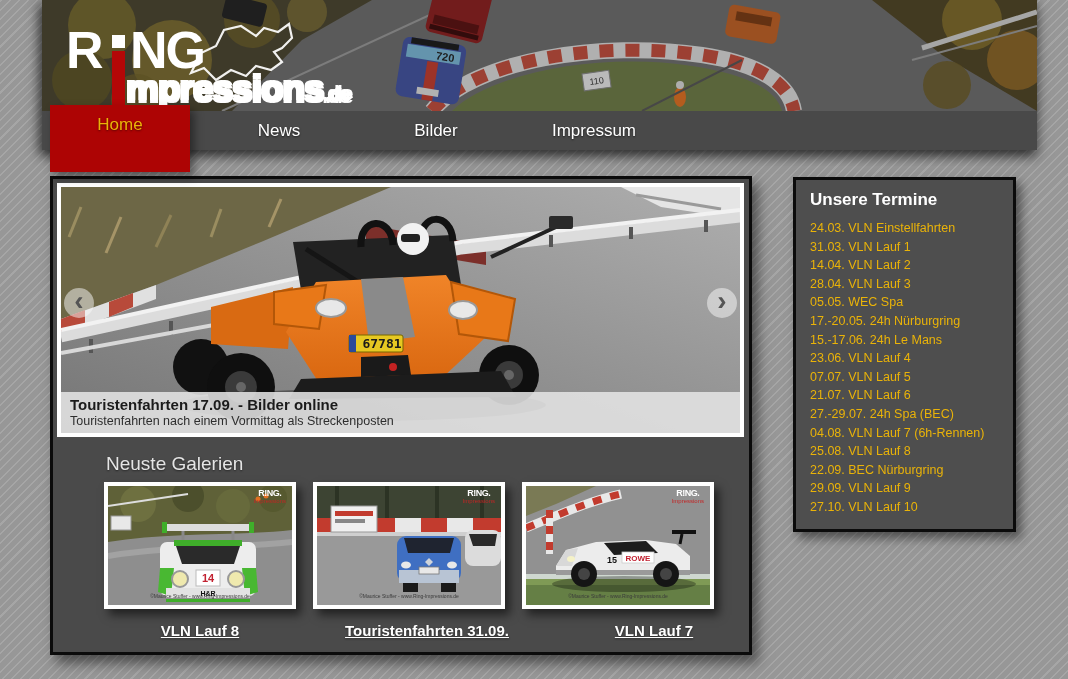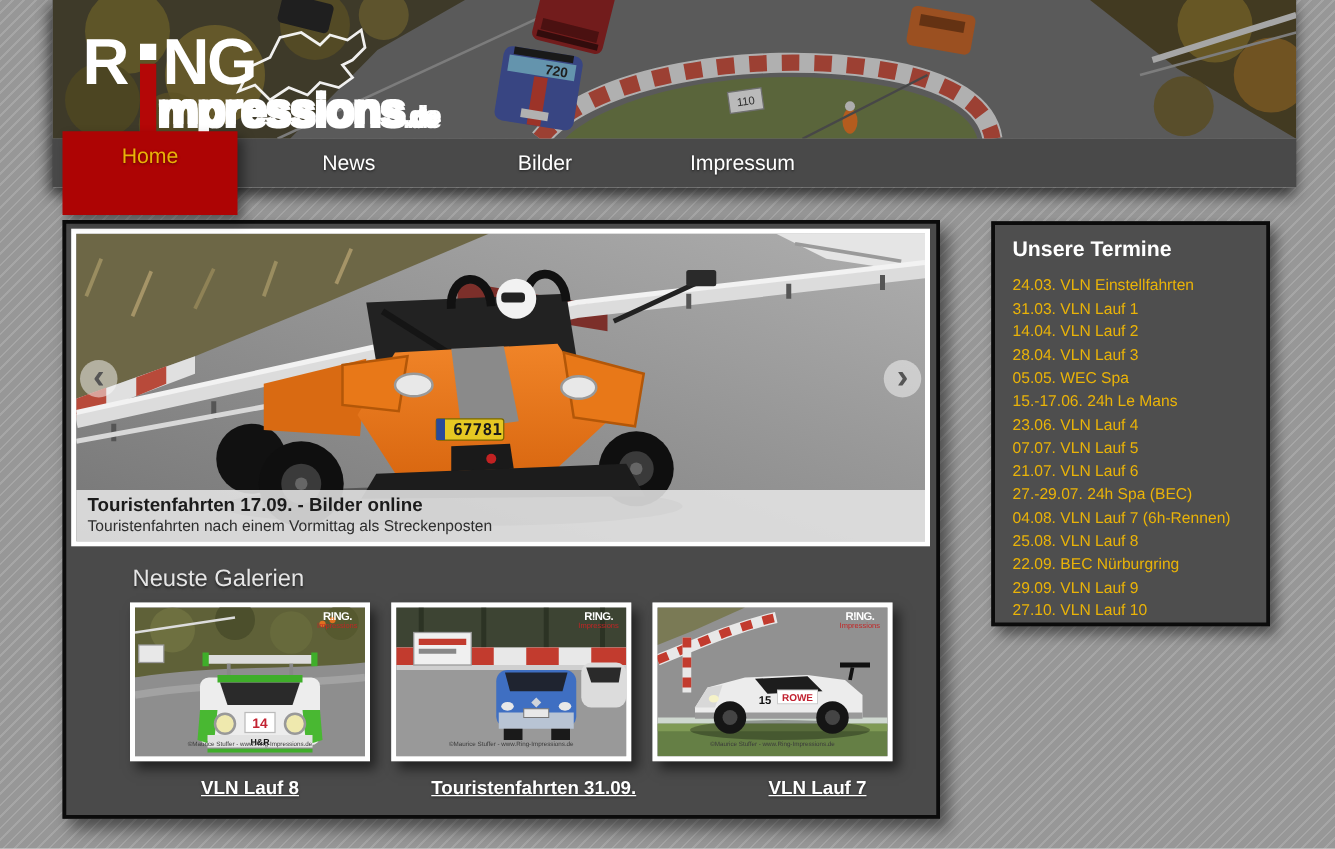--- a/index.html
+++ b/index.html
@@ -52,21 +52,21 @@
   .thumb svg{display:block;}
   .wm{position:absolute;top:3px;right:6px;text-align:center;line-height:1;pointer-events:none;}
   .wm-l1{font-size:9px;font-weight:800;color:#fff;letter-spacing:-.5px;}
   .wm-l2{font-size:6px;color:#c22525;margin-top:0;}
   .copyr{position:absolute;bottom:6px;left:0;width:100%;text-align:center;font-size:5px;color:#3a3a3a;pointer-events:none;}
   .thumb-links{position:absolute;left:51px;top:443px;display:flex;gap:35px;}
   .thumb-link{width:192px;text-align:center;color:#fff;font-size:15px;font-weight:bold;
     text-decoration:underline;cursor:pointer;text-shadow:0 1px 2px rgba(0,0,0,.5);}
   
   .sidebar{position:absolute;left:793px;top:177px;width:189px;background:#4e4e4e;
-    border:3px solid #0b0b0b;padding:8px 14px 0;box-shadow:5px 6px 10px rgba(0,0,0,.5);}
+    border:3px solid #0b0b0b;padding:8px 14px 12px;box-shadow:5px 6px 10px rgba(0,0,0,.5);}
   .sidebar h2{margin:2px 0 9px;color:#fff;font-size:17px;font-weight:bold;}
   .sidebar ul{margin:0;padding:0;list-style:none;}
   .sidebar li{color:#eab308;font-size:12.5px;line-height:18.6px;white-space:nowrap;}
 </style>
 </head>
 <body>
 
 <div id="app">
 
   <div class="banner">
@@ -348,20 +348,21 @@
   </div>
 
   <div class="sidebar">
     <h2>Unsere Termine</h2>
     <ul>
       <li>24.03. VLN Einstellfahrten</li>
       <li>31.03. VLN Lauf 1</li>
       <li>14.04. VLN Lauf 2</li>
       <li>28.04. VLN Lauf 3</li>
       <li>05.05. WEC Spa</li>
+      <li>17.-20.05. 24h Nürburgring</li>
       <li>15.-17.06. 24h Le Mans</li>
       <li>23.06. VLN Lauf 4</li>
       <li>07.07. VLN Lauf 5</li>
       <li>21.07. VLN Lauf 6</li>
       <li>27.-29.07. 24h Spa (BEC)</li>
       <li>04.08. VLN Lauf 7 (6h-Rennen)</li>
       <li>25.08. VLN Lauf 8</li>
       <li>22.09. BEC Nürburgring</li>
       <li>29.09. VLN Lauf 9</li>
       <li>27.10. VLN Lauf 10</li>

